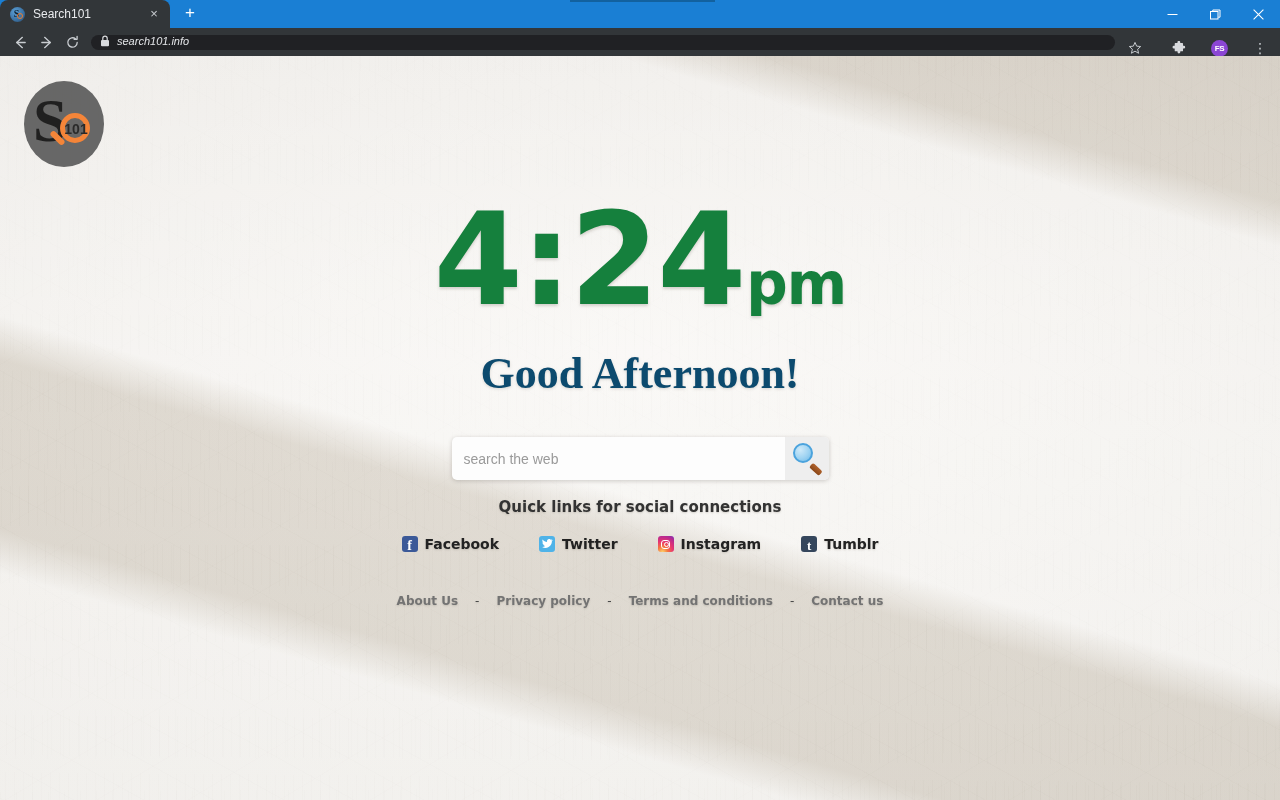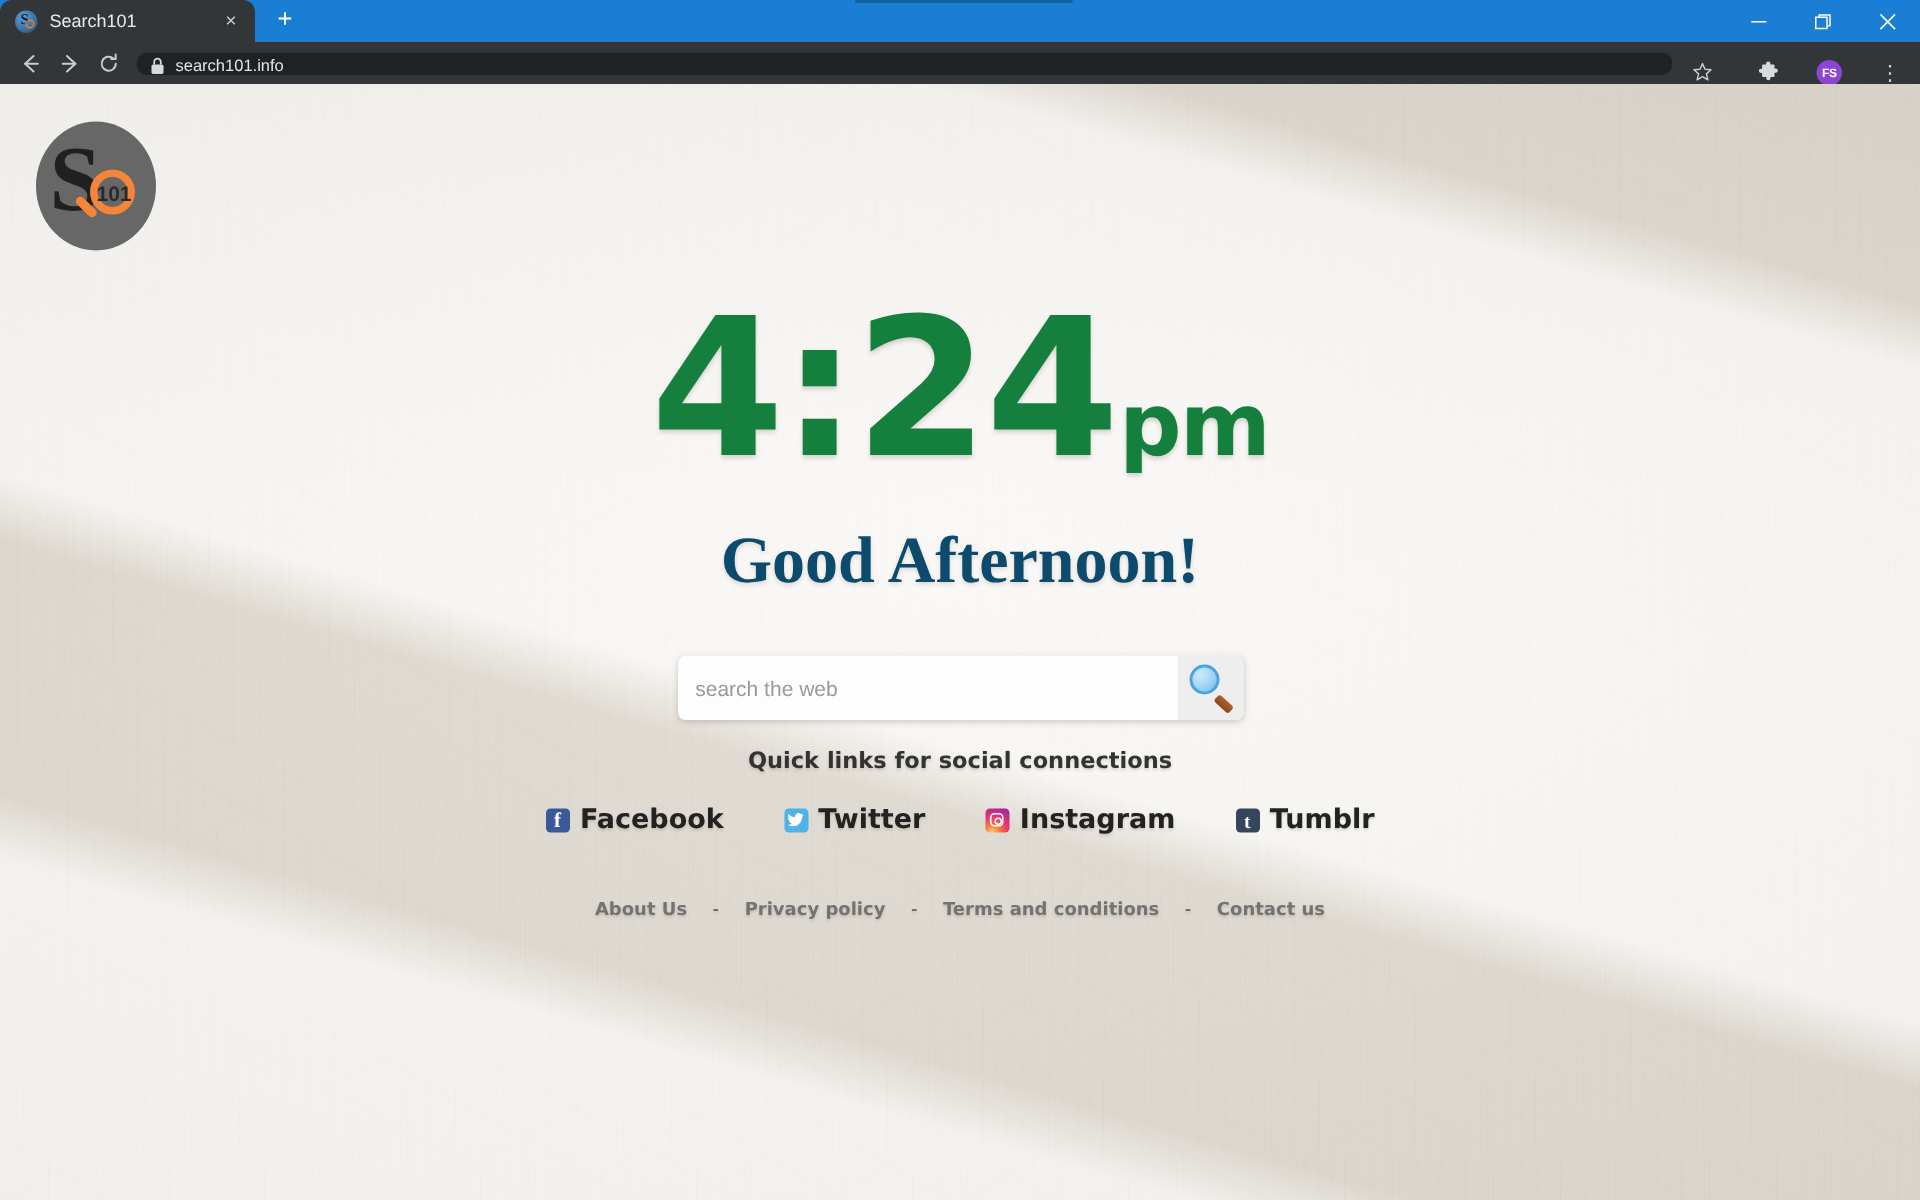--- a/index.html
+++ b/index.html
@@ -121,24 +121,25 @@
     color: #c9cdd1;
     border-radius: 50%;
     flex: 0 0 auto;
   }
   .omnibox {
     flex: 1;
     height: 15px;
     background: #202124;
     border-radius: 10px;
     display: flex;
-    align-items: flex-end;
+    align-items: flex-start;
     padding: 0 9px;
     margin: 0 6px 0 5px;
     min-width: 0;
+    font-style: italic;
   }
   .omnibox .lock { margin-right: 7px; display:flex; }
   .omnibox .url {
     font-size: 11px;
     color: #e3e5e8;
     white-space: nowrap;
     overflow: hidden;
   }
   .tb-right { display: flex; align-items: center; gap: 20px; margin-top: 12px; }
   .avatar {
@@ -359,21 +360,21 @@
     gap: 40px;
   }
   .social {
     display: flex;
     align-items: center;
     gap: 7px;
     text-decoration: none;
   }
   .social .label {
     font-family: "DejaVu Sans", sans-serif;
-    font-size: 18px;
+    font-size: 14px;
     font-weight: bold;
     color: #222222;
     text-shadow: 0 1px 2px rgba(130,122,110,0.3);
   }
   .sico {
     width: 16px; height: 16px;
     border-radius: 3px;
     display: flex; align-items: center; justify-content: center;
     flex: 0 0 auto;
     font-family: "DejaVu Sans", sans-serif;

